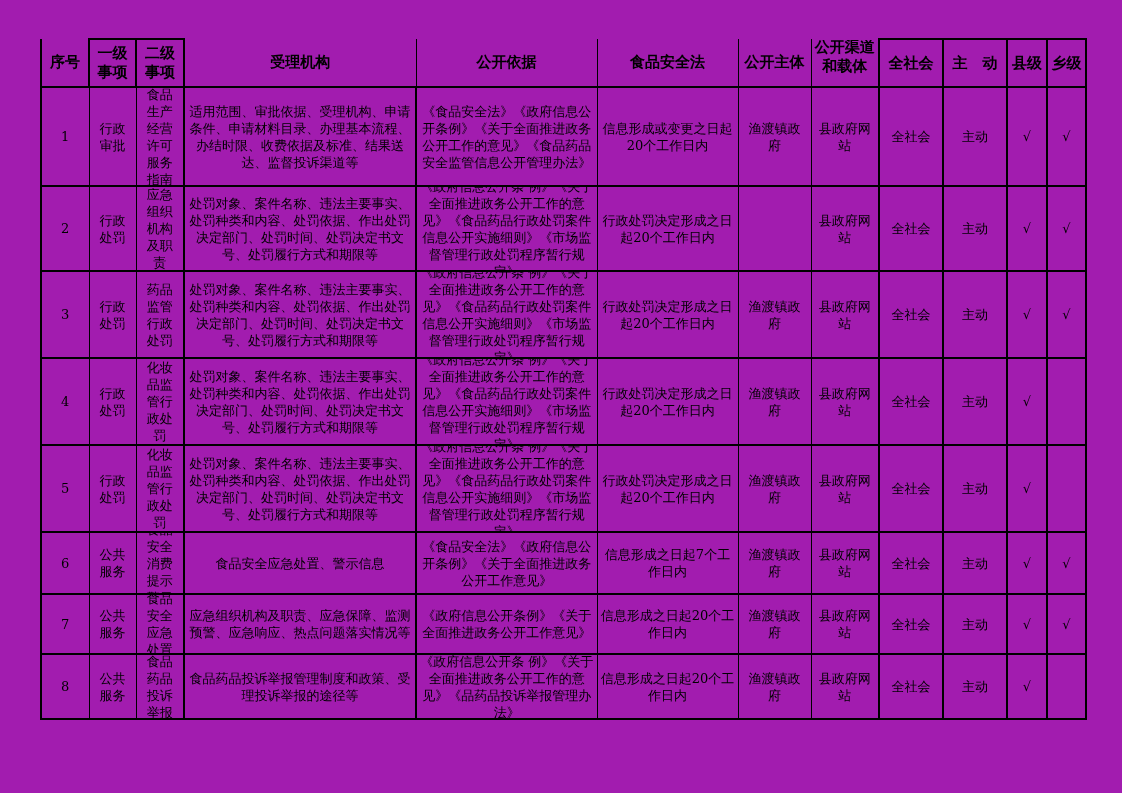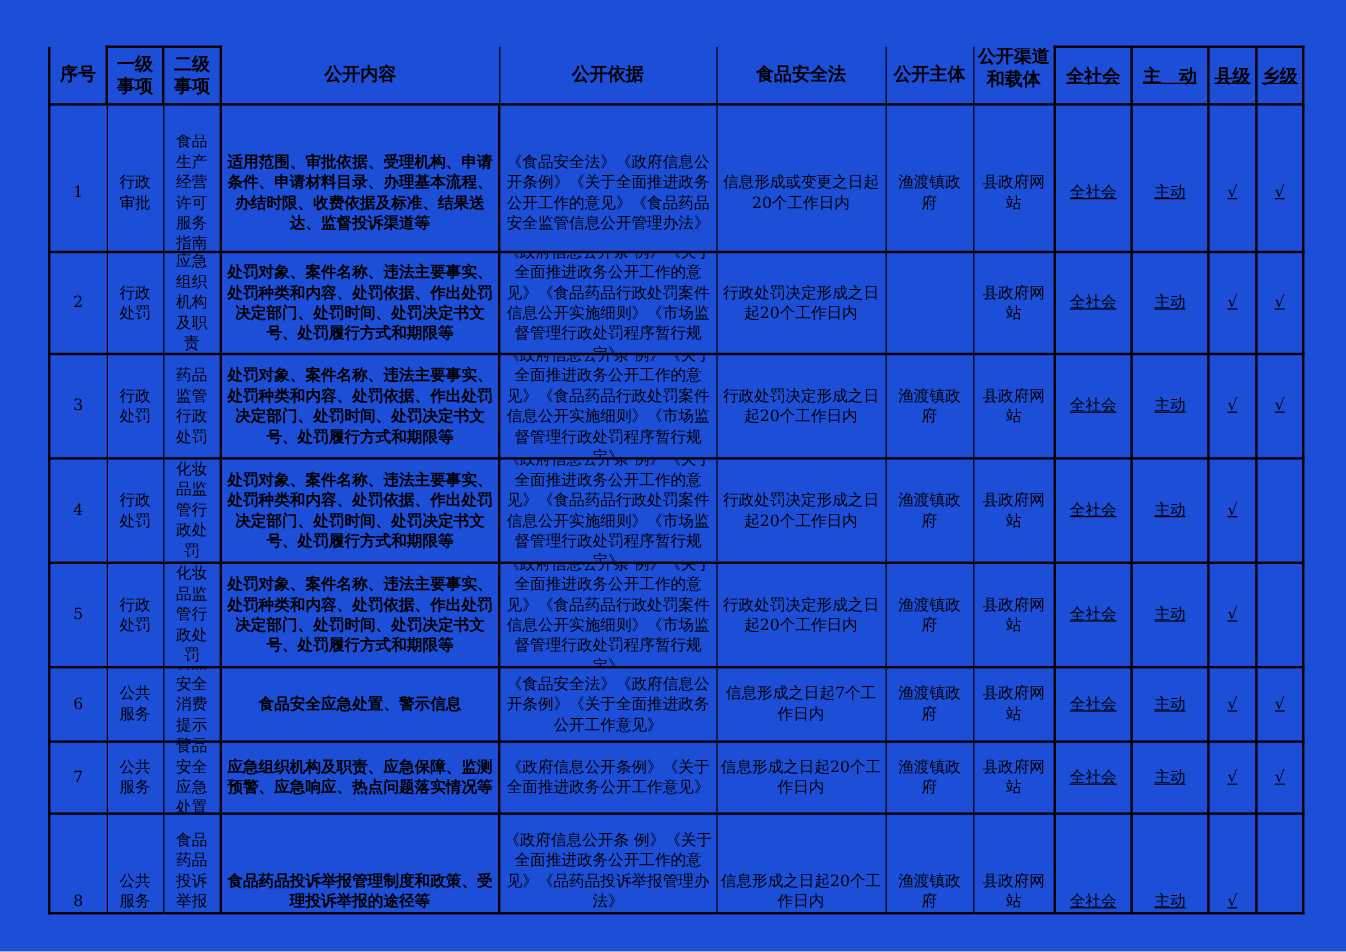--- a/index.html
+++ b/index.html
@@ -8,21 +8,21 @@
     background: #ffffff;
     width: 1122px;
     height: 793px;
     font-family: "DejaVu Serif", "Liberation Serif", serif;
     color: #000;
   }
   #page {
     position: relative;
     width: 1122px;
     height: 793px;
-    background: #1d4ed8;
+    background: #a21caf;
     overflow: hidden;
   }
   table.disclosure {
     position: absolute;
     left: 40px;
     top: 38px;
     width: 1045px;
     border-collapse: collapse;
     table-layout: fixed;
   }
@@ -41,22 +41,22 @@
     border-top: none;
     border-bottom-width: 2px;
     font-weight: bold;
     font-size: 15px;
     line-height: 19px;
   }
   thead th.boxed { border: 2px solid #000; }
   td:first-child, th:first-child { border-left-width: 2px; }
   td:last-child, th:last-child { border-right-width: 2px; }
   
-  td:nth-child(4) { border-left-width: 2px; border-right-width: 2px; font-weight: bold; }
-  td:nth-child(n+9), th:nth-child(n+9) { border-left-width: 2px; border-right-width: 2px; text-decoration: underline; }
+  td:nth-child(4) { border-left-width: 2px; border-right-width: 2px; }
+  td:nth-child(n+9), th:nth-child(n+9) { border-left-width: 2px; border-right-width: 2px; }
   tbody tr:last-child td { border-bottom-width: 2px; }
 
   .cell {
     display: flex;
     align-items: center;
     justify-content: center;
     overflow: hidden;
     padding: 0 2px;
   }
   
@@ -66,28 +66,28 @@
     display: flex;
     align-items: center;
     justify-content: center;
     overflow: hidden;
     height: 46px;
     padding: 0 1px;
   }
   .clip-top span { display: block; margin-top: -11px; }
 
   
-  tbody tr:nth-child(1) .cell { height: 97px; margin-top: 24px; }
+  tbody tr:nth-child(1) .cell { height: 97px; }
   tbody tr:nth-child(2) .cell { height: 83px; }
   tbody tr:nth-child(3) .cell { height: 85px; }
   tbody tr:nth-child(4) .cell { height: 85px; }
   tbody tr:nth-child(5) .cell { height: 85px; }
   tbody tr:nth-child(6) .cell { height: 60px; }
   tbody tr:nth-child(7) .cell { height: 58px; }
-  tbody tr:nth-child(8) .cell { height: 81px; align-items: flex-end; }
+  tbody tr:nth-child(8) .cell { height: 63px; }
 </style>
 </head>
 <body>
 
 <div id="page">
   <table class="disclosure">
     <colgroup>
       <col style="width:48px">
         <col style="width:47px">
         <col style="width:48px">
@@ -113,21 +113,21 @@
               <span>一级事项</span>
             </div>
           </th>
         <th class="boxed">
             <div class="hcell">
               <span>二级事项</span>
             </div>
           </th>
         <th>
             <div class="hcell">
-              <span>公开内容</span>
+              <span>受理机构</span>
             </div>
           </th>
         <th>
             <div class="hcell">
               <span>公开依据</span>
             </div>
           </th>
         <th>
             <div class="hcell">
               <span>食品安全法</span>

